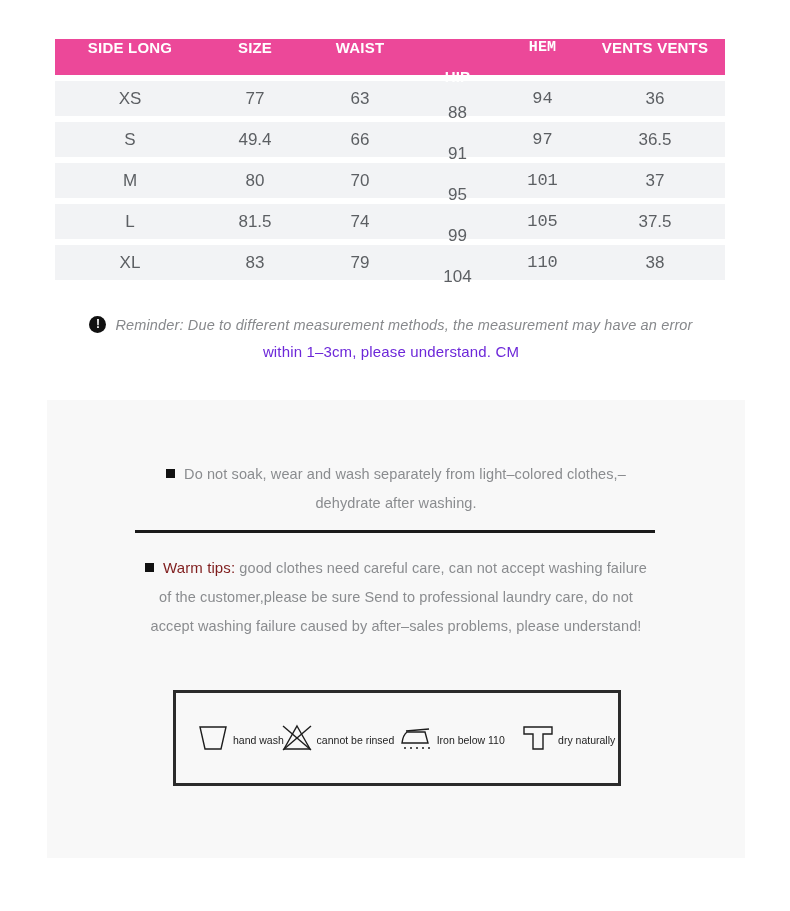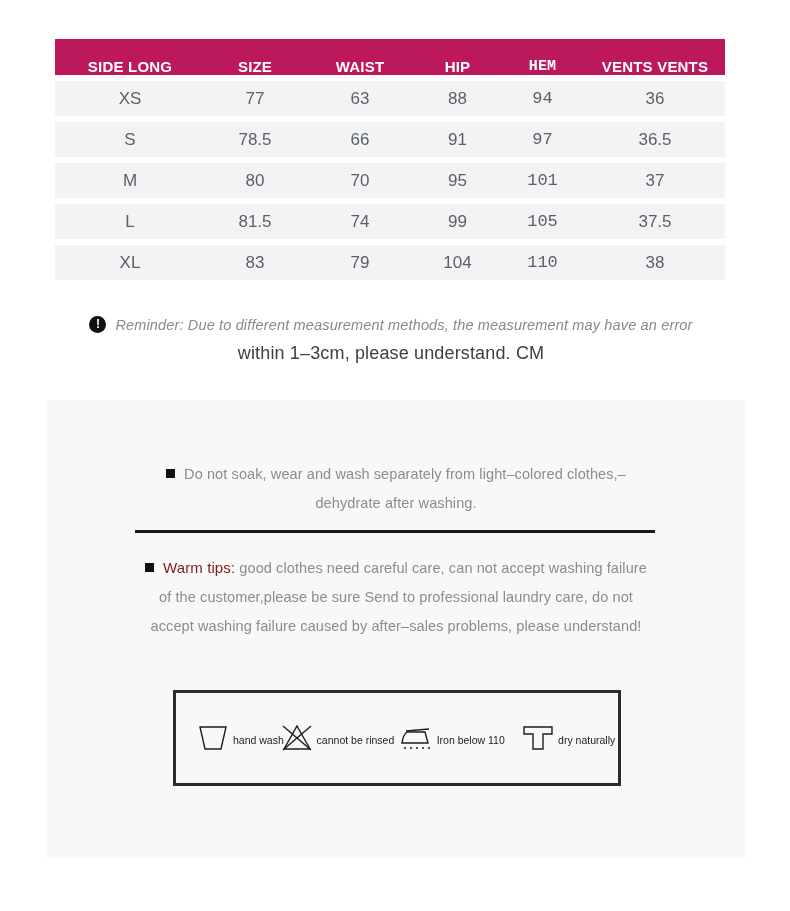--- a/index.html
+++ b/index.html
@@ -18,23 +18,23 @@
 
   
   #size-table {
     position: absolute;
     left: 55px;
     top: 39px;
     width: 670px;
   }
   .table-header-row {
     display: flex;
-    background: #be185d;
+    background: #ec4899;
     height: 36px;
-    align-items: flex-end;
+    align-items: flex-start;
   }
   .table-header-row .cell {
     color: #ffffff;
     font-size: 15px;
     font-weight: bold;
     text-align: center;
     letter-spacing: 0.2px;
   }
   .table-body-row {
     display: flex;
@@ -44,21 +44,21 @@
     margin-top: 6px;
   }
   .table-body-row .cell {
     color: #5c5f63;
     font-size: 17px;
     text-align: center;
   }
   .cell.c0 { flex: 0 0 150px; }
   .cell.c1 { flex: 0 0 100px; }
   .cell.c2 { flex: 0 0 110px; }
-  .cell.c3 { flex: 0 0 85px; }
+  .cell.c3 { flex: 0 0 85px; margin-top: 29px; }
   .cell.c4 { flex: 0 0 85px; font-family: Liberation Mono, monospace; }
   .cell.c5 { flex: 0 0 140px; }
 
   
   #reminder-block {
     position: absolute;
     left: 55px;
     top: 316px;
     width: 672px;
     text-align: center;
@@ -82,22 +82,22 @@
     flex: 0 0 auto;
     font-family: "Liberation Sans", sans-serif;
   }
   .reminder-text {
     color: #87898c;
     font-size: 14.5px;
     letter-spacing: 0.15px;
     font-style: italic;
   }
   #reminder-line2 {
-    color: #404040;
-    font-size: 18px;
+    color: #6d28d9;
+    font-size: 15px;
     margin-top: 10px;
     letter-spacing: 0.15px;
   }
 
   
   #care-panel {
     position: absolute;
     left: 47px;
     top: 400px;
     width: 698px;
@@ -203,21 +203,21 @@
     <div class="cell c0">XS</div>
     <div class="cell c1">77</div>
     <div class="cell c2">63</div>
     <div class="cell c3">88</div>
     <div class="cell c4">94</div>
     <div class="cell c5">36</div>
   </div>
 
   <div class="table-body-row">
     <div class="cell c0">S</div>
-    <div class="cell c1">78.5</div>
+    <div class="cell c1">49.4</div>
     <div class="cell c2">66</div>
     <div class="cell c3">91</div>
     <div class="cell c4">97</div>
     <div class="cell c5">36.5</div>
   </div>
 
   <div class="table-body-row">
     <div class="cell c0">M</div>
     <div class="cell c1">80</div>
     <div class="cell c2">70</div>

